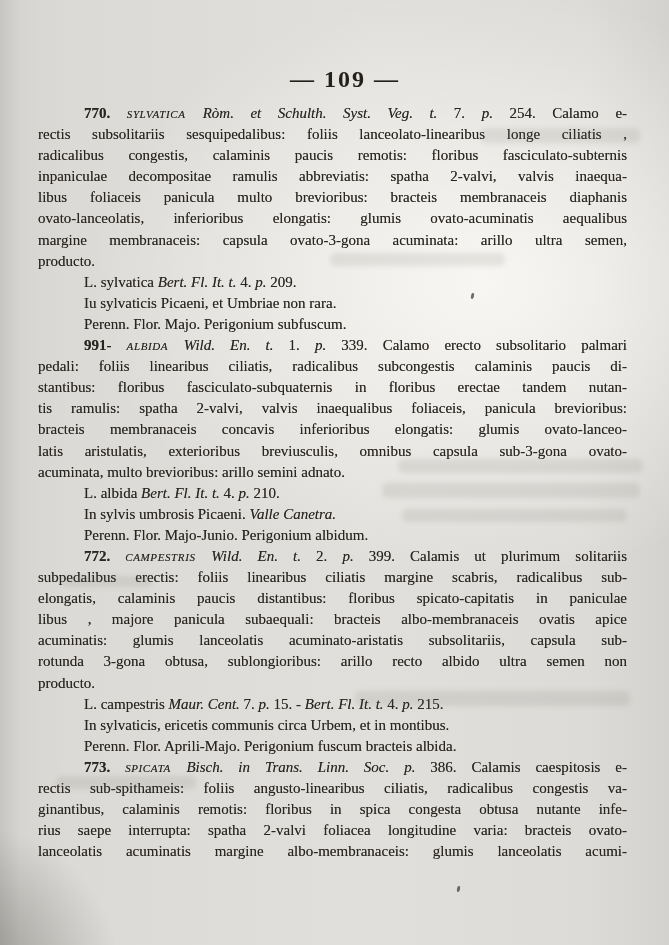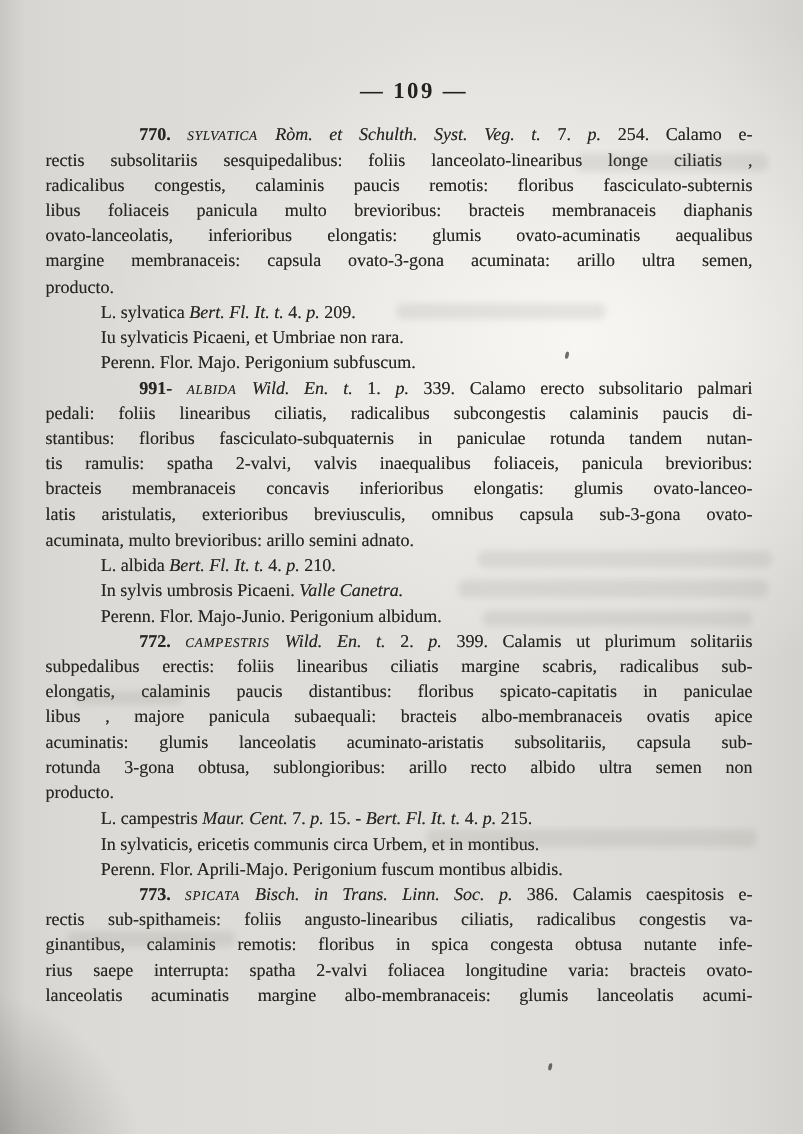--- a/index.html
+++ b/index.html
@@ -12,34 +12,34 @@
     position:relative;width:669px;height:945px;overflow:hidden;
     background:
       radial-gradient(ellipse 560px 420px at 72% 30%, rgba(252,251,248,0.85) 0%, rgba(252,251,248,0.0) 70%),
       radial-gradient(circle 150px at -30px 975px, rgba(78,75,70,0.45) 0%, rgba(78,75,70,0.0) 100%),
       linear-gradient(to right, #c7c6c2 0%, #d6d5d1 3%, #dbdad6 10%, #e0dfdb 55%, #dcdbd7 88%, #d3d2ce 100%),
       #dcdbd7;
     color:#292621;
   }
   .header{
     position:absolute;top:66px;left:40px;width:600px;
-    text-align:center;font-size:19px;font-weight:bold;letter-spacing:2px;
+    text-align:center;font-size:24px;font-weight:bold;letter-spacing:2px;
     transform:translateX(5px);
     color:#24211c;
   }
   .text-block{
     position:absolute;top:103px;left:38px;width:589px;
     font-size:15px;line-height:21.1px;
     text-shadow:0 0 0.5px rgba(41,37,30,0.55);
   }
   .line{height:21.1px;overflow:hidden;white-space:normal;text-align:left;}
   .line.just{text-align:justify;text-align-last:justify;}
   .line.indent{padding-left:46px;}
   .s-n{font-style:normal;}
-  .s-b{font-weight:bold;margin-left:32px;}
+  .s-b{font-weight:bold;}
   .s-i{font-style:italic;}
   .s-bi{font-weight:normal;font-style:italic;}
   .s-sc{font-style:italic;font-variant:small-caps;letter-spacing:0.6px;}
   
   .ghost{
     position:absolute;border-radius:6px;
     background:rgba(112,107,99,0.13);
     filter:blur(2.5px);
   }
   .speck{
@@ -50,47 +50,48 @@
 </head>
 <body>
 
 <div class="page">
   <div class="header">— 109 —</div>
 
   <div class="text-block">
       <div class="line indent just"><span class="s-b">770. </span><span class="s-sc">sylvatica </span><span class="s-i">Ròm. et Schulth. Syst. Veg. t. </span><span class="s-n">7. </span><span class="s-i">p. </span><span class="s-n">254. </span><span class="s-n">Calamo e-</span></div>
       <div class="line just"><span class="s-n">rectis subsolitariis sesquipedalibus: foliis lanceolato-linearibus longe ciliatis ,</span></div>
       <div class="line just"><span class="s-n">radicalibus congestis, calaminis paucis remotis: floribus fasciculato-subternis</span></div>
+      <div class="line just"><span class="s-n">inpaniculae decompositae ramulis abbreviatis: spatha 2-valvi, valvis inaequa-</span></div>
       <div class="line just"><span class="s-n">libus foliaceis panicula multo brevioribus: bracteis membranaceis diaphanis</span></div>
       <div class="line just"><span class="s-n">ovato-lanceolatis, inferioribus elongatis: glumis ovato-acuminatis aequalibus</span></div>
       <div class="line just"><span class="s-n">margine membranaceis: capsula ovato-3-gona acuminata: arillo ultra semen,</span></div>
       <div class="line"><span class="s-n">producto.</span></div>
       <div class="line indent"><span class="s-n">L. sylvatica </span><span class="s-i">Bert. Fl. It. t. </span><span class="s-n">4. </span><span class="s-i">p. </span><span class="s-n">209.</span></div>
       <div class="line indent"><span class="s-n">Iu sylvaticis Picaeni, et Umbriae non rara.</span></div>
       <div class="line indent"><span class="s-n">Perenn. Flor. Majo. Perigonium subfuscum.</span></div>
       <div class="line indent just"><span class="s-b">991- </span><span class="s-sc">albida </span><span class="s-i">Wild. En. t. </span><span class="s-n">1. </span><span class="s-i">p. </span><span class="s-n">339. </span><span class="s-n">Calamo erecto subsolitario palmari</span></div>
       <div class="line just"><span class="s-n">pedali: foliis linearibus ciliatis, radicalibus subcongestis calaminis paucis di-</span></div>
-      <div class="line just"><span class="s-n">stantibus: floribus fasciculato-subquaternis in paniculae rotunda tandem nutan-</span></div>
+      <div class="line just"><span class="s-n">stantibus: floribus fasciculato-subquaternis in floribus erectae tandem nutan-</span></div>
       <div class="line just"><span class="s-n">tis ramulis: spatha 2-valvi, valvis inaequalibus foliaceis, panicula brevioribus:</span></div>
       <div class="line just"><span class="s-n">bracteis membranaceis concavis inferioribus elongatis: glumis ovato-lanceo-</span></div>
       <div class="line just"><span class="s-n">latis aristulatis, exterioribus breviusculis, omnibus capsula sub-3-gona ovato-</span></div>
       <div class="line"><span class="s-n">acuminata, multo brevioribus: arillo semini adnato.</span></div>
       <div class="line indent"><span class="s-n">L. albida </span><span class="s-i">Bert. Fl. It. t. </span><span class="s-n">4. </span><span class="s-i">p. </span><span class="s-n">210.</span></div>
       <div class="line indent"><span class="s-n">In sylvis umbrosis Picaeni. </span><span class="s-bi">Valle Canetra.</span></div>
       <div class="line indent"><span class="s-n">Perenn. Flor. Majo-Junio. Perigonium albidum.</span></div>
       <div class="line indent just"><span class="s-b">772. </span><span class="s-sc">campestris </span><span class="s-i">Wild. En. t. </span><span class="s-n">2. </span><span class="s-i">p. </span><span class="s-n">399. </span><span class="s-n">Calamis ut plurimum solitariis</span></div>
       <div class="line just"><span class="s-n">subpedalibus erectis: foliis linearibus ciliatis margine scabris, radicalibus sub-</span></div>
       <div class="line just"><span class="s-n">elongatis, calaminis paucis distantibus: floribus spicato-capitatis in paniculae</span></div>
       <div class="line just"><span class="s-n">libus , majore panicula subaequali: bracteis albo-membranaceis ovatis apice</span></div>
       <div class="line just"><span class="s-n">acuminatis: glumis lanceolatis acuminato-aristatis subsolitariis, capsula sub-</span></div>
       <div class="line just"><span class="s-n">rotunda 3-gona obtusa, sublongioribus: arillo recto albido ultra semen non</span></div>
       <div class="line"><span class="s-n">producto.</span></div>
       <div class="line indent"><span class="s-n">L. campestris </span><span class="s-i">Maur. Cent. </span><span class="s-n">7. </span><span class="s-i">p. </span><span class="s-n">15. - </span><span class="s-i">Bert. Fl. It. t. </span><span class="s-n">4. </span><span class="s-i">p. </span><span class="s-n">215.</span></div>
       <div class="line indent"><span class="s-n">In sylvaticis, ericetis communis circa Urbem, et in montibus.</span></div>
-      <div class="line indent"><span class="s-n">Perenn. Flor. Aprili-Majo. Perigonium fuscum montibus albidis.</span></div>
+      <div class="line indent"><span class="s-n">Perenn. Flor. Aprili-Majo. Perigonium fuscum bracteis albida.</span></div>
       <div class="line indent just"><span class="s-b">773. </span><span class="s-sc">spicata </span><span class="s-i">Bisch. in Trans. Linn. Soc. p. </span><span class="s-n">386. </span><span class="s-n">Calamis caespitosis e-</span></div>
       <div class="line just"><span class="s-n">rectis sub-spithameis: foliis angusto-linearibus ciliatis, radicalibus congestis va-</span></div>
       <div class="line just"><span class="s-n">ginantibus, calaminis remotis: floribus in spica congesta obtusa nutante infe-</span></div>
       <div class="line just"><span class="s-n">rius saepe interrupta: spatha 2-valvi foliacea longitudine varia: bracteis ovato-</span></div>
       <div class="line just"><span class="s-n">lanceolatis acuminatis margine albo-membranaceis: glumis lanceolatis acumi-</span></div>
     </div>
 
   <div class="ghost" style="left:480px;top:128px;width:160px;height:15px;"></div>
   <div class="ghost" style="left:330px;top:253px;width:175px;height:13px;"></div>
   <div class="ghost" style="left:398px;top:459px;width:245px;height:14px;"></div>

